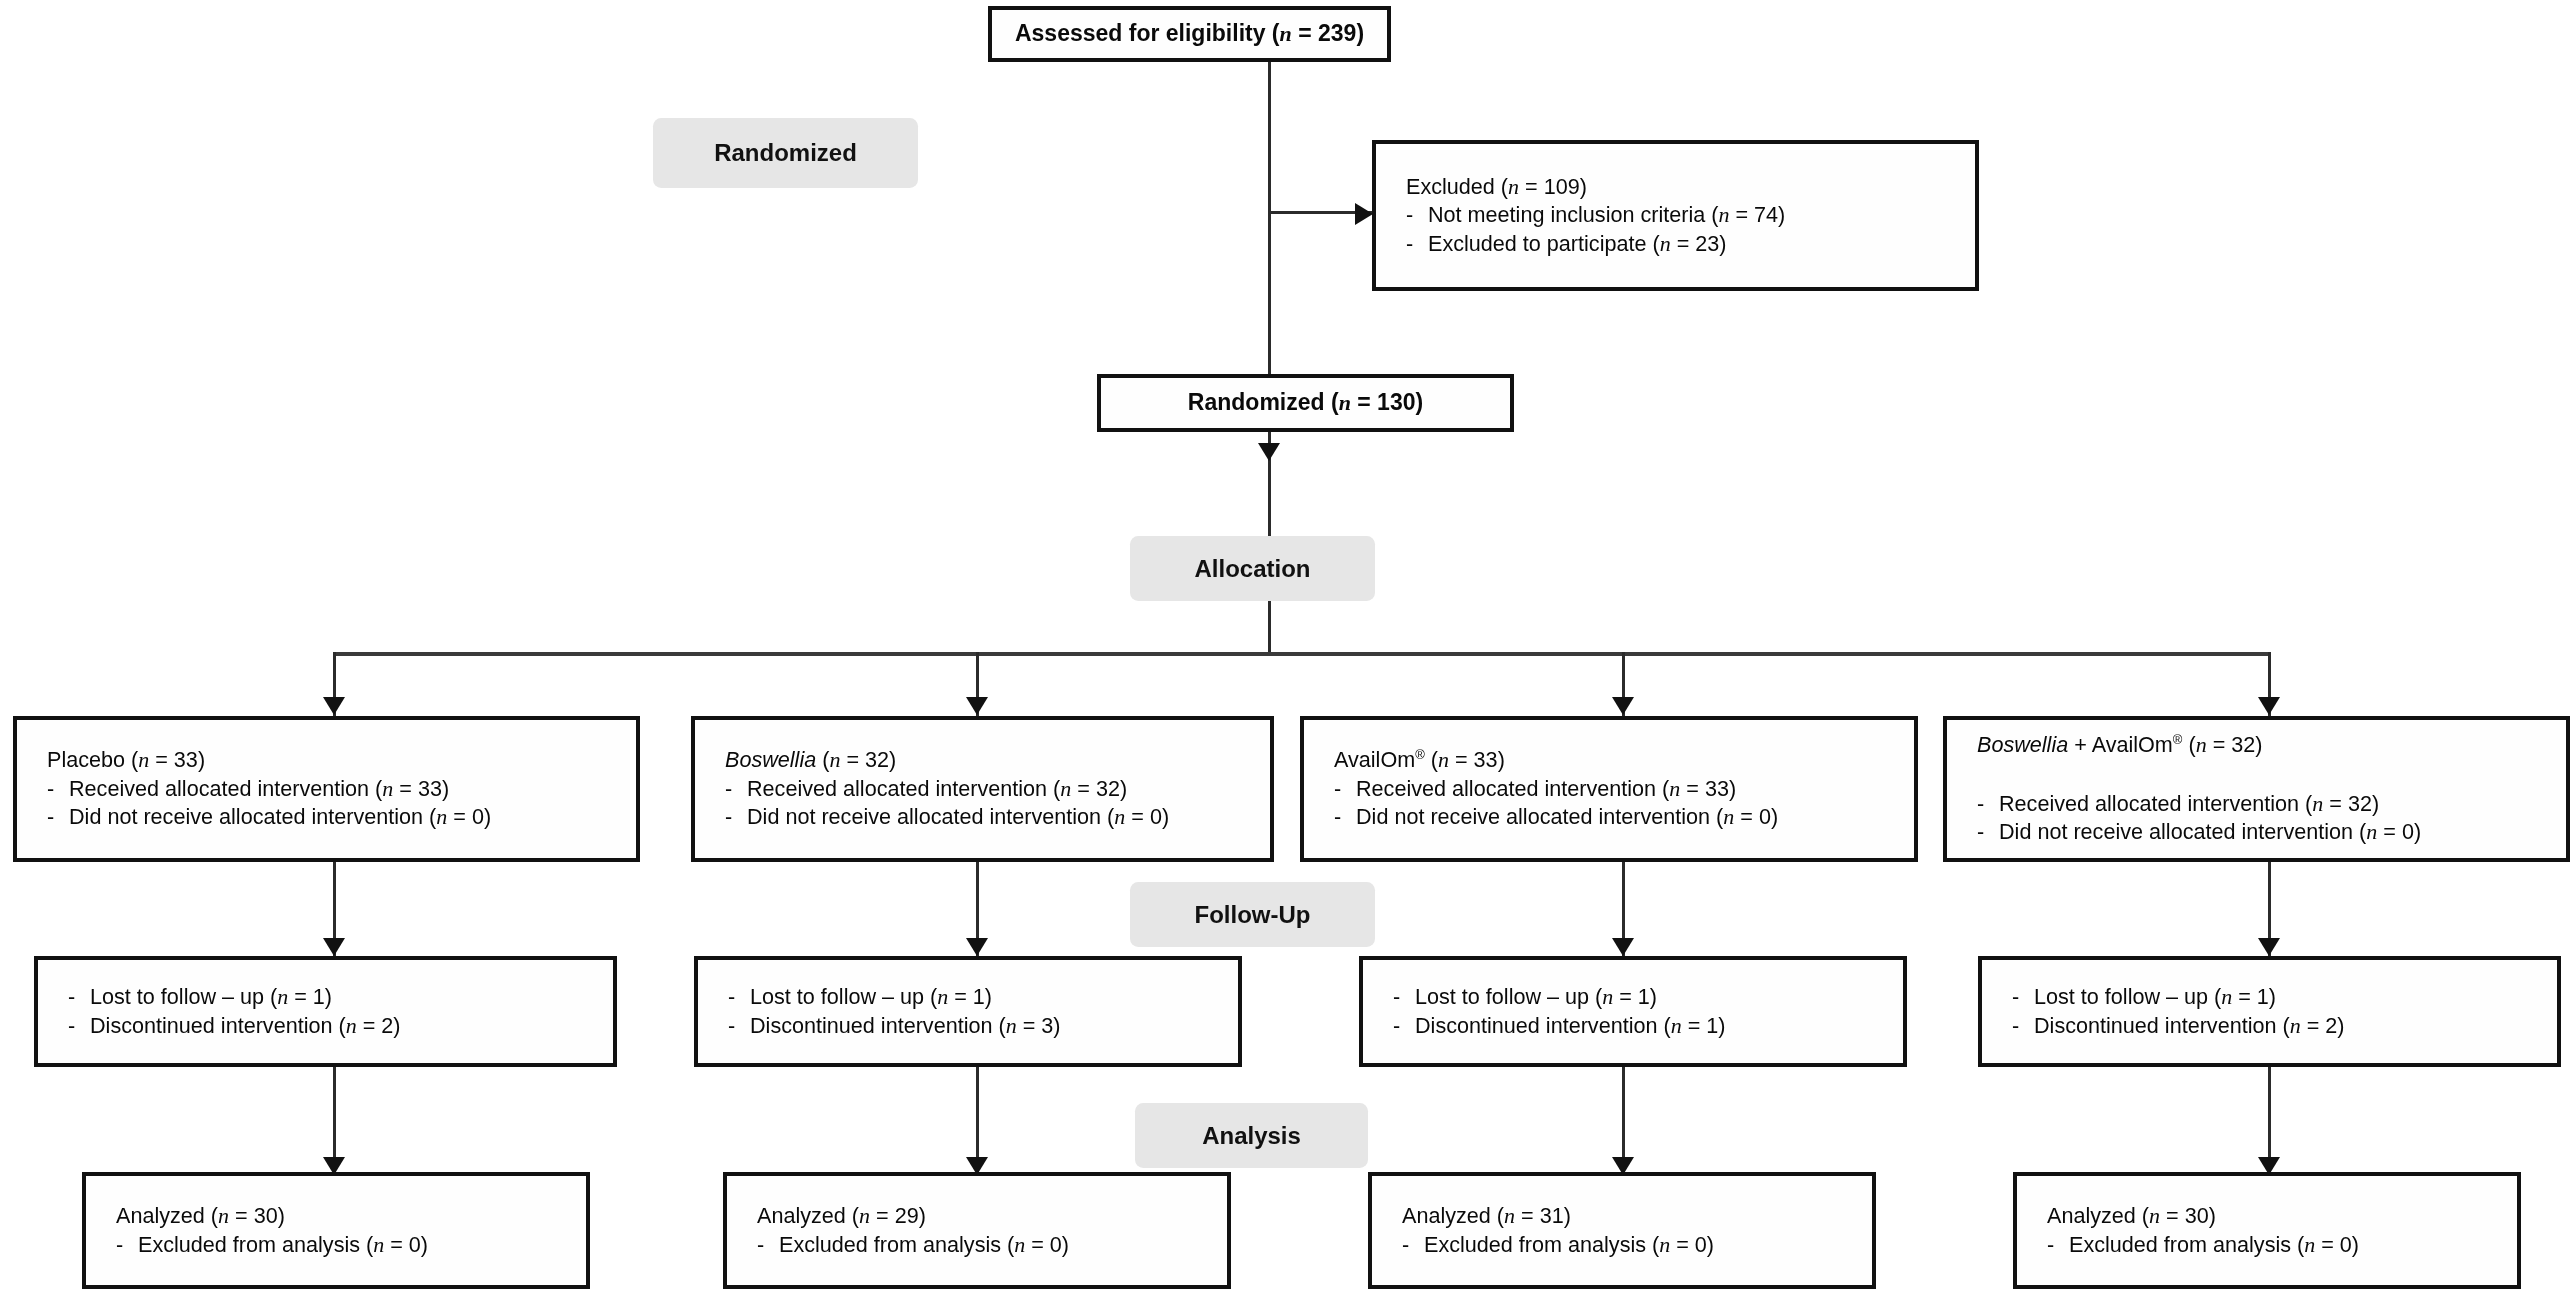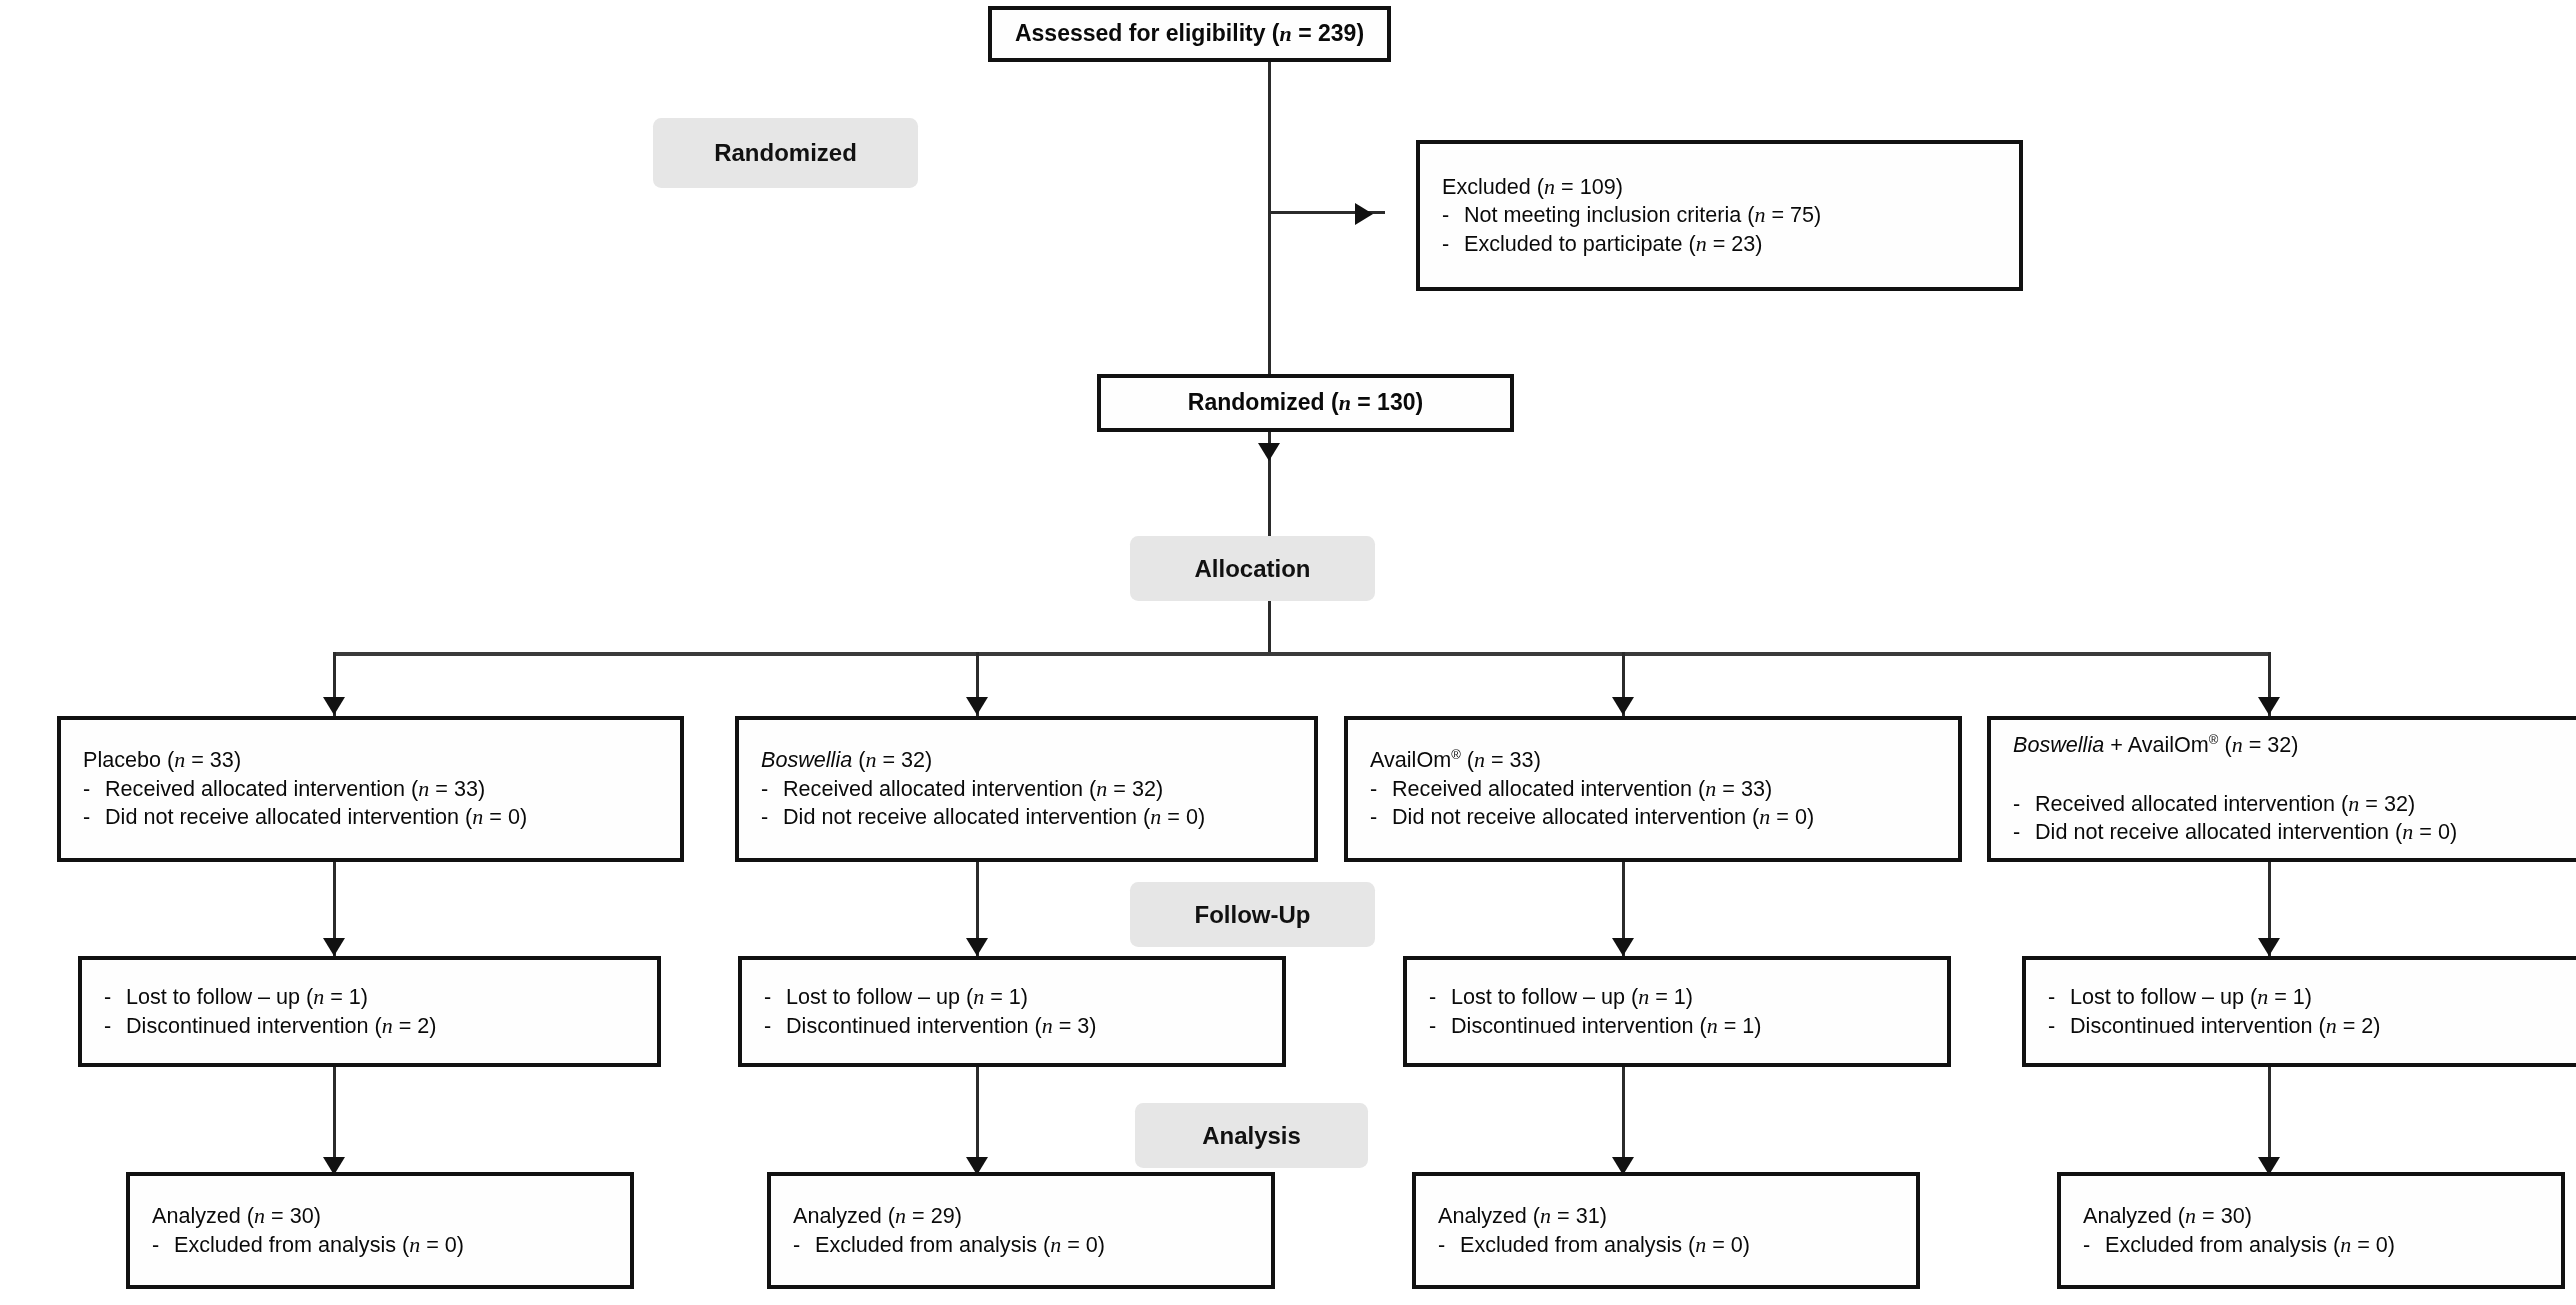--- a/index.html
+++ b/index.html
@@ -22,21 +22,21 @@
     z-index: 4;
   }
   .box .hdr, .box .li {
     font-size: 21.6px;
     line-height: 1.30;
     color: #0a0a0a;
     white-space: nowrap;
   }
   .box.center { align-items: center; }
   .box.center .hdr { font-weight: bold; font-size: 23px; }
-  .box.padl { padding-left: 22px; margin-left: 44px; }
+  .box.padl { padding-left: 30px; }
   .list { list-style: none; }
   .li { display: flex; }
   .li .dash { width: 22px; flex: none; }
   i.n { font-style: italic; font-family: "Liberation Serif", serif; font-size: 22px; }
   .reg { font-size: 13px; vertical-align: super; line-height: 0; }
   .ital { font-style: italic; }
 
   
   .pill {
     position: absolute;
@@ -86,21 +86,21 @@
   <div class="hline" style="left:1268px; top:211px; width:117px;"></div>
   <div class="arrowright" style="left:1355px; top:203px;"></div>
 
   <div class="box padl" style="left:1372px; top:140px; width:607px; height:151px;">
     <div class="hdr">
       <span>Excluded (</span><i class="n">n</i><span> = 109)</span>
     </div>
     <ul class="list">
       <li class="li">
         <span class="dash">-</span>
-        <span><span>Not meeting inclusion criteria (</span><i class="n">n</i><span> = 75)</span></span>
+        <span><span>Not meeting inclusion criteria (</span><i class="n">n</i><span> = 74)</span></span>
       </li>
       <li class="li">
         <span class="dash">-</span>
         <span><span>Excluded to participate (</span><i class="n">n</i><span> = 23)</span></span>
       </li>
     </ul>
   </div>
 
   <div class="box center" style="left:1061px; top:374px; width:417px; height:58px;margin-left:36px;">
     <div class="hdr">

